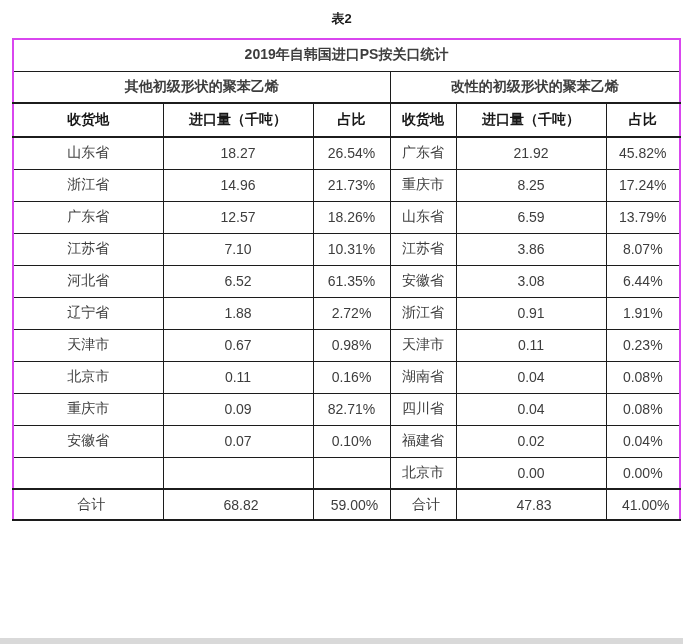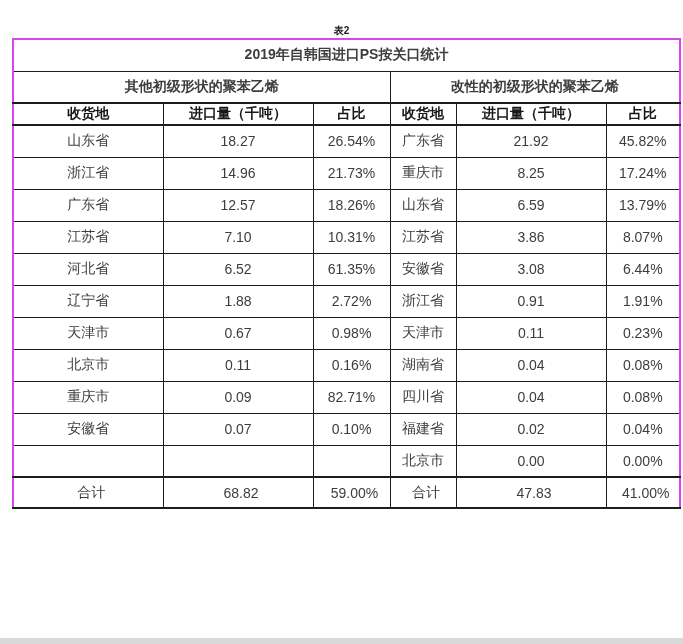--- a/index.html
+++ b/index.html
@@ -6,24 +6,24 @@
   html, body {
     margin: 0; padding: 0;
     width: 683px; height: 644px;
     background: #ffffff;
     font-family: "Liberation Sans", "DejaVu Sans", sans-serif;
     position: relative;
     overflow: hidden;
   }
   .caption {
     text-align: center;
-    font-size: 10px;
+    font-size: 13px;
     font-weight: bold;
     color: #1a1a1a;
-    padding-top: 24px;
+    padding-top: 10px;
     height: 28px;
   }
   table.stat {
     border-collapse: collapse;
     table-layout: fixed;
     width: 667px;
     margin-left: 12px;
     margin-top: 10px;
     border: 2px solid #d946ef;
   }
@@ -46,21 +46,21 @@
   }
   td.section-cell {
     font-weight: bold;
     color: #171717;
     font-size: 14px;
     height: 31px;
   }
   tr.colhead td {
     font-weight: bold;
     color: #171717;
-    height: 22px;
+    height: 34px;
     border-top-width: 2px;
     border-bottom-width: 2px;
   }
   tr.total-row td {
     border-top-width: 2px;
     border-bottom-width: 2px;
     height: 31px;
     padding-left: 8px;
   }
   td.footer-cell {

